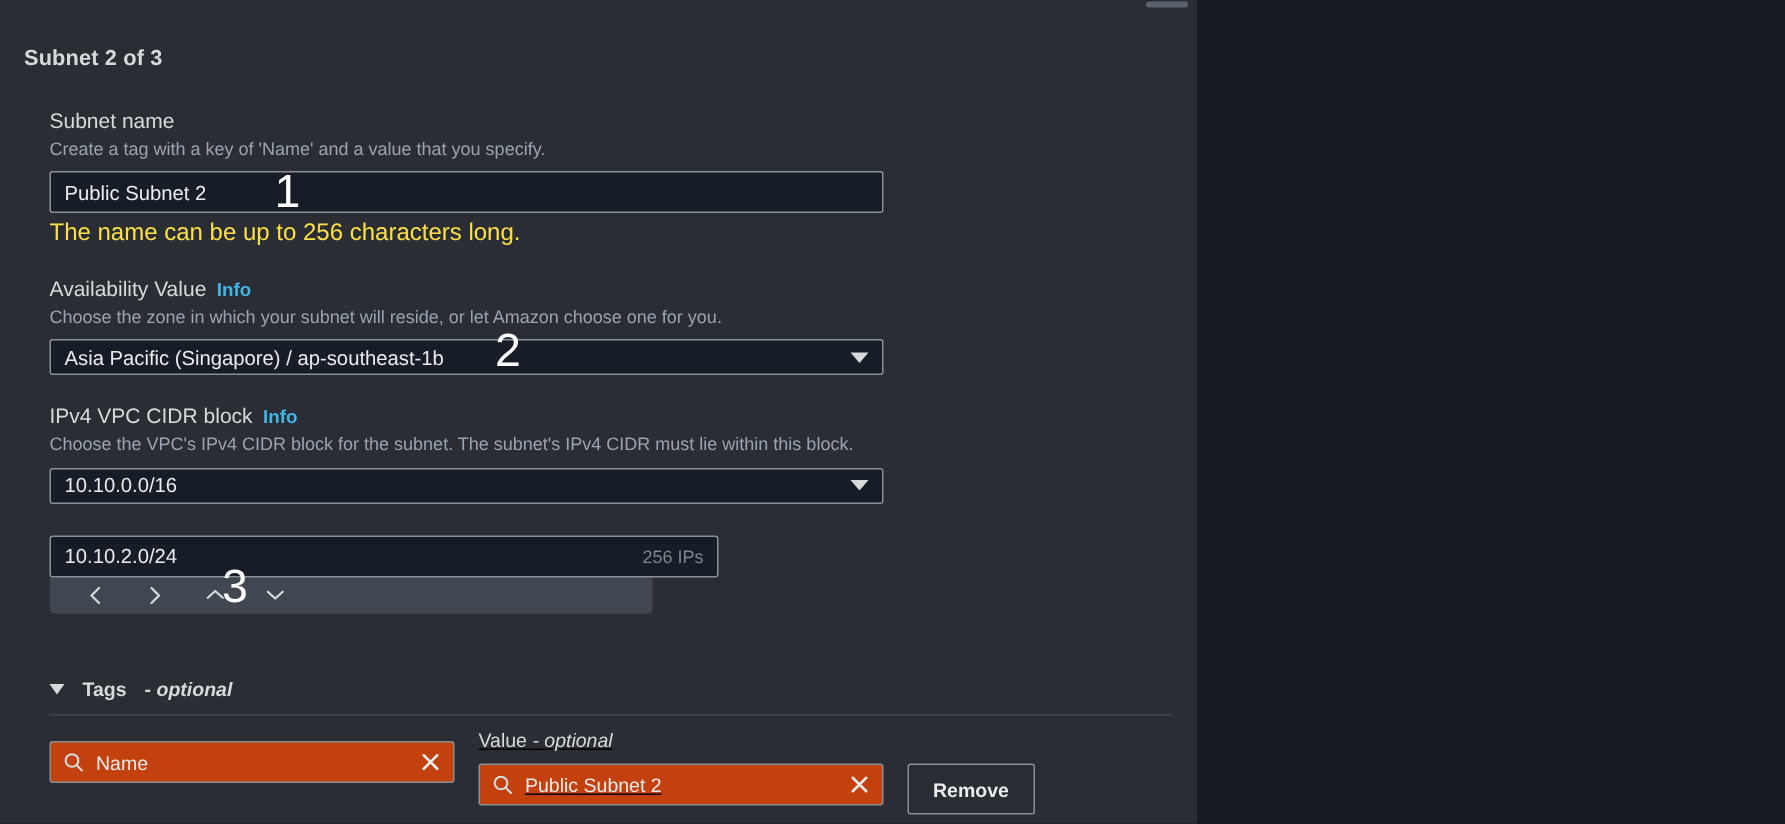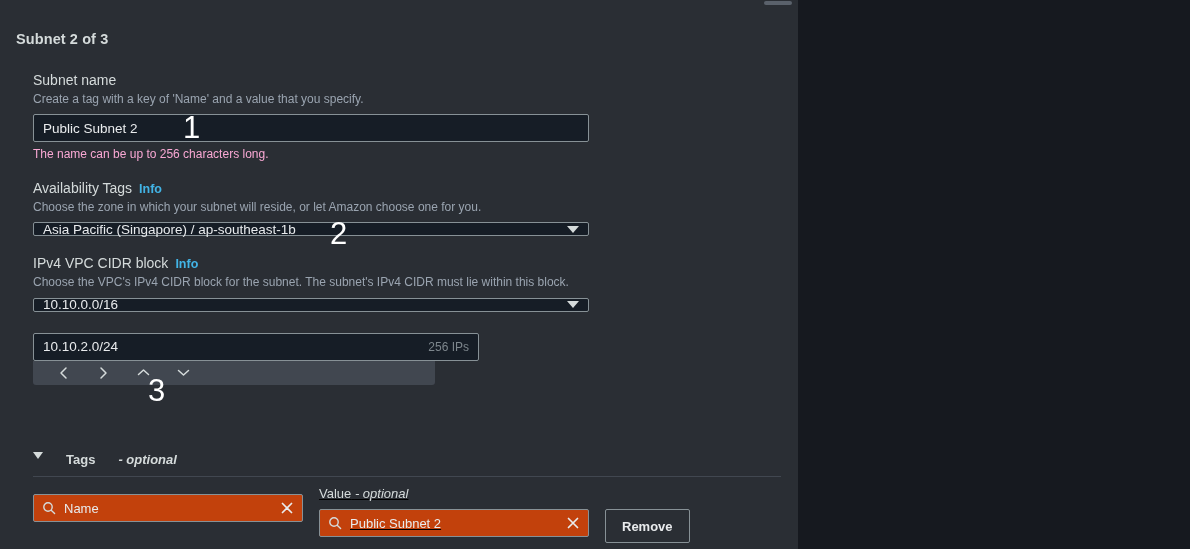--- a/index.html
+++ b/index.html
@@ -50,21 +50,21 @@
     font-size: 14px; color: #d5dbdb; font-weight: normal;
     display: flex; align-items: baseline; gap: 7px;
   }
   .info-link {
     font-size: 12.5px; font-weight: bold; color: #42b4e6; cursor: pointer;
   }
   .fdesc {
     font-size: 12px; color: #9aa4b0; margin-top: 3px; line-height: 1.35;
   }
   .fhint {
-    font-size: 12px; color: #f9a8d4; margin-top: 5px;
+    font-size: 16px; color: #fde047; margin-top: 5px;
   }
 
   
   .tinput {
     position: relative;
     height: 28px; width: 556px;
     background: #161d26;
     border: 1px solid #879196;
     border-radius: 2px;
     margin-top: 7px;
@@ -73,21 +73,21 @@
   }
   .tinput .val {
     font-size: 13.5px; color: #e9ebed; white-space: nowrap;
   }
   .tinput .suffix {
     margin-left: auto; font-size: 12px; color: #7d868c;
   }
 
   .tselect {
     position: relative;
-    height: 14px; width: 556px;
+    height: 24px; width: 556px;
     background: #161d26;
     border: 1px solid #879196;
     border-radius: 2px;
     margin-top: 7px;
     display: flex; align-items: center;
     padding: 0 9px;
     cursor: pointer;
   }
   .tselect .val { font-size: 13.5px; color: #e9ebed; white-space: nowrap; }
   .caret {
@@ -109,21 +109,21 @@
   .step-btn {
     width: 40px; height: 24px;
     display: flex; align-items: center; justify-content: center;
     cursor: pointer;
   }
   .step-btn svg { display: block; }
 
   
   .tags-wrap { position: absolute; left: 33px; top: 452px; width: 748px; }
   .tags-head {
-    display: flex; gap: 23px;
+    display: flex; align-items: center; gap: 12px;
     font-size: 13px; color: #d5dbdb; cursor: pointer;
   }
   .tri {
     width: 0; height: 0;
     border-left: 5.5px solid transparent;
     border-right: 5.5px solid transparent;
     border-top: 7px solid #d5dbdb;
   }
   .tags-head b { font-weight: bold; }
   .tags-head i { font-weight: bold; font-style: italic; }
@@ -190,21 +190,21 @@
         </div>
         <div class="fdesc">Create a tag with a key of 'Name' and a value that you specify.</div>
         <div class="tinput">
           <span class="val">Public Subnet 2</span>
         </div>
         <div class="fhint">The name can be up to 256 characters long.</div>
       </div>
 
       <div class="field" style="margin-top:19px;">
         <div class="flabel">
-          <span>Availability Tags</span>
+          <span>Availability Value</span>
           <span class="info-link">Info</span>
         </div>
         <div class="fdesc">Choose the zone in which your subnet will reside, or let Amazon choose one for you.</div>
         <div class="tselect">
           <span class="val">Asia Pacific (Singapore) / ap-southeast-1b</span>
           <span class="caret"></span>
         </div>
       </div>
 
       <div class="field" style="margin-top:19px;">

